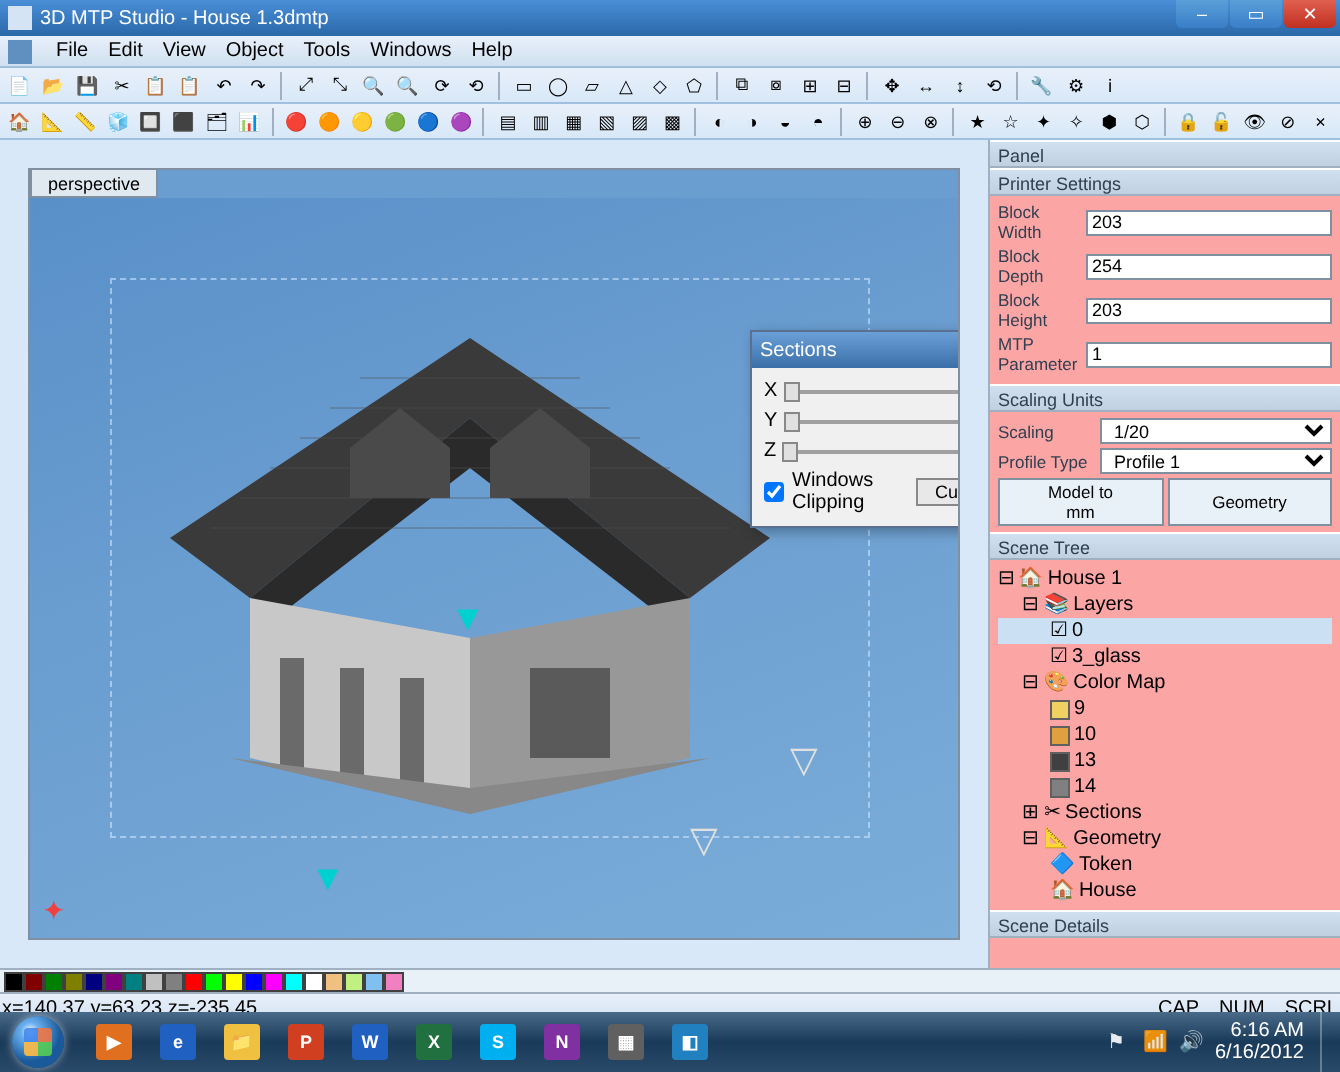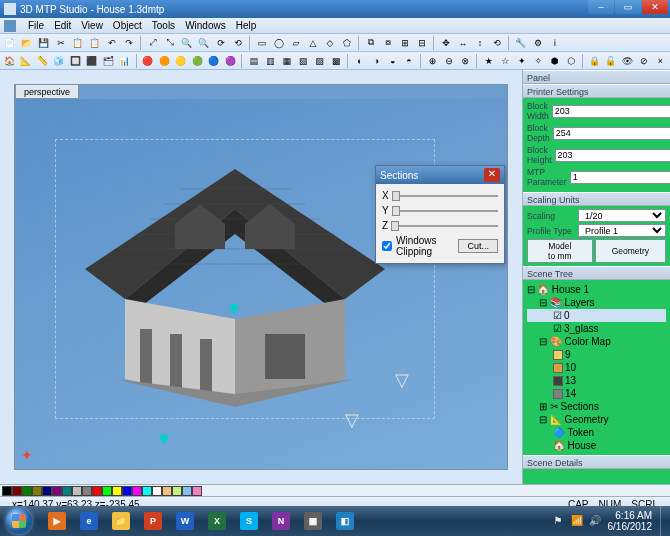--- a/index.html
+++ b/index.html
@@ -40,41 +40,41 @@
 .dialog-title .close { margin-left: auto; width: 16px; height: 14px; background: #c03020; color: #fff; text-align: center; line-height: 12px; cursor: pointer; border-radius: 2px; }
 .dialog-body { padding: 6px; font-size: 9px; }
 .slider-row { display: flex; align-items: center; gap: 3px; margin-bottom: 4px; }
 .slider-row .track { flex: 1; height: 2px; background: #a0a0a0; position: relative; }
 .slider-row .thumb { position: absolute; left: 0; top: -4px; width: 8px; height: 10px; background: #e0e0e0; border: 1px solid #888; cursor: pointer; }
 .dlg-foot { display: flex; align-items: center; gap: 4px; margin-top: 4px; }
 .dlg-foot input[type=checkbox] { width: 10px; height: 10px; }
 .dlg-foot button { margin-left: auto; font-size: 9px; padding: 1px 8px; border: 1px solid #888; background: #e8e8e8; cursor: pointer; }
 
 
-.right-panel { width: 148px; background: #22c55e; border-left: 1px solid #a0b0c0; display: flex; flex-direction: column; }
+.right-panel { width: 176px; background: #fca5a5; border-left: 1px solid #a0b0c0; display: flex; flex-direction: column; }
 .panel-hdr { height: 14px; background: linear-gradient(#d0e0f0,#c0d0e0); padding: 0 4px; font-size: 9px; line-height: 14px; border-top: 1px solid #fff; border-bottom: 1px solid #a0b0c0; color: #304050; }
 .panel-body { padding: 3px 4px; font-size: 9px; }
 .form-row { display: flex; align-items: center; gap: 3px; margin-bottom: 2px; }
 .form-row label { width: 48px; color: #304050; font-size: 8.5px; }
 .form-row input, .form-row select { flex: 1; height: 13px; border: 1px solid #8090a0; font-size: 9px; padding: 0 2px; background: #fff; }
 .btn-row { display: flex; gap: 2px; margin-top: 2px; }
 .btn-row button { flex: 1; font-size: 8.5px; padding: 1px 16px; border: 1px solid #8090a0; background: #e8f0f8; cursor: pointer; }
 .tree { font-size: 9px; line-height: 13px; }
 .tree-item { display: flex; align-items: center; gap: 2px; cursor: pointer; }
 .tree-item.sel { background: #cce0f4; }
 .tree-ind { display: inline-block; }
 .swatch { width: 10px; height: 10px; border: 1px solid #606060; display: inline-block; }
 .details-body { padding: 3px 4px; font-size: 8.5px; line-height: 11px; flex: 1; overflow: hidden; }
 
 
 .palette { height: 12px; display: flex; padding: 1px 2px; background: #e8f0f8; border-top: 1px solid #a0b0c0; }
 .pal { width: 10px; height: 10px; border: 1px solid #404040; cursor: pointer; }
 
 
-.statusbar { height: 16px; background: linear-gradient(#e8f0fa,#d0e0f0); display: flex; align-items: center; padding: 0 12px; font-size: 9px; border-top: 1px solid #a0b0c0; gap: 10px; }
+.statusbar { height: 16px; background: linear-gradient(#e8f0fa,#d0e0f0); display: flex; align-items: center; padding: 0 1px; font-size: 9px; border-top: 1px solid #a0b0c0; gap: 10px; }
 .statusbar .right { margin-left: auto; display: flex; gap: 10px; }
 
 
 .taskbar { position: absolute; bottom: 0; left: 0; right: 0; height: 30px; background: linear-gradient(#4a6a8a, #1a3a5a 50%, #2a4a6a); display: flex; align-items: center; padding: 0 0 0 0; }
 .start-btn { width: 38px; height: 30px; display: flex; align-items: center; justify-content: center; cursor: pointer; }
 .orb { width: 26px; height: 26px; border-radius: 50%; background: radial-gradient(circle at 35% 30%, #fff 0%, #6ab0f0 18%, #1a5a9a 60%); position: relative; box-shadow: 0 0 4px rgba(255,255,255,0.5); }
 .orb::before { content: ""; position: absolute; inset: 6px; background:
   conic-gradient(#e74 0 90deg, #5c5 90deg 180deg, #fb4 180deg 270deg, #48e 270deg 360deg); border-radius: 2px; filter: blur(0.3px); opacity: 0.9; }
 .task-icons { display: flex; gap: 2px; margin-left: 4px; }
 .task-ico { width: 30px; height: 26px; border-radius: 2px; display: flex; align-items: center; justify-content: center; cursor: pointer; }

